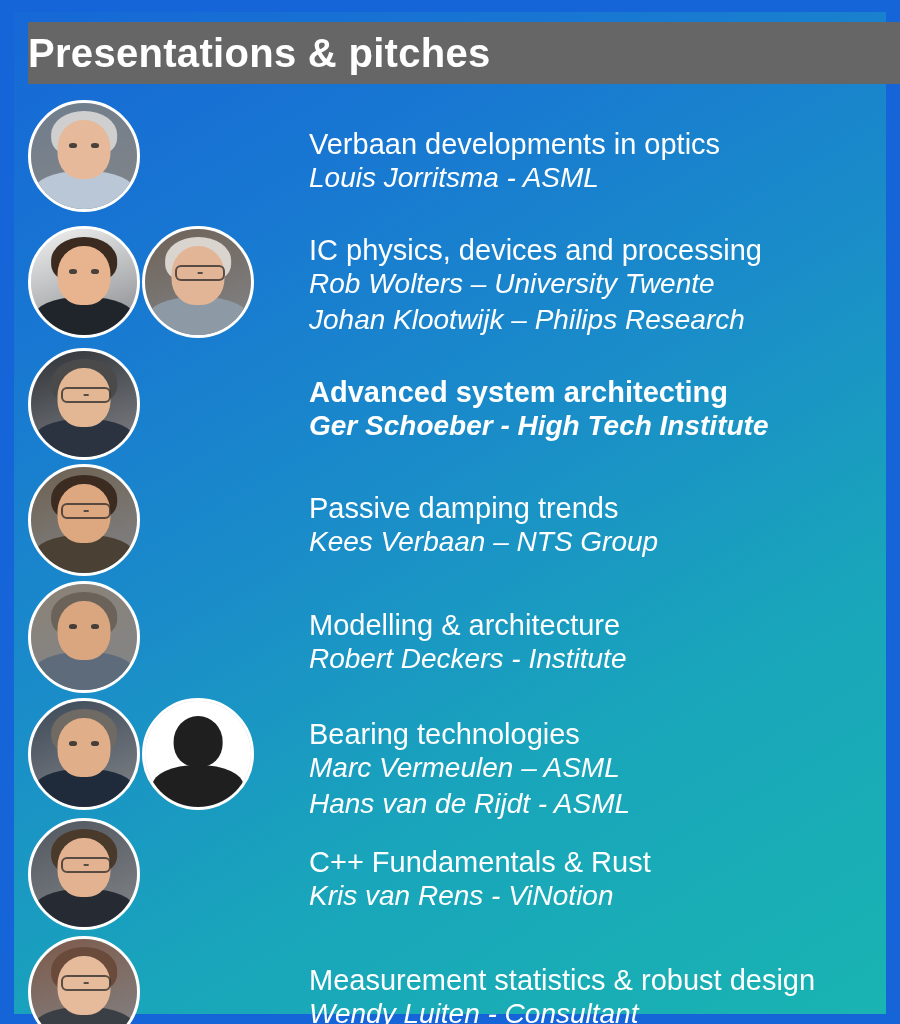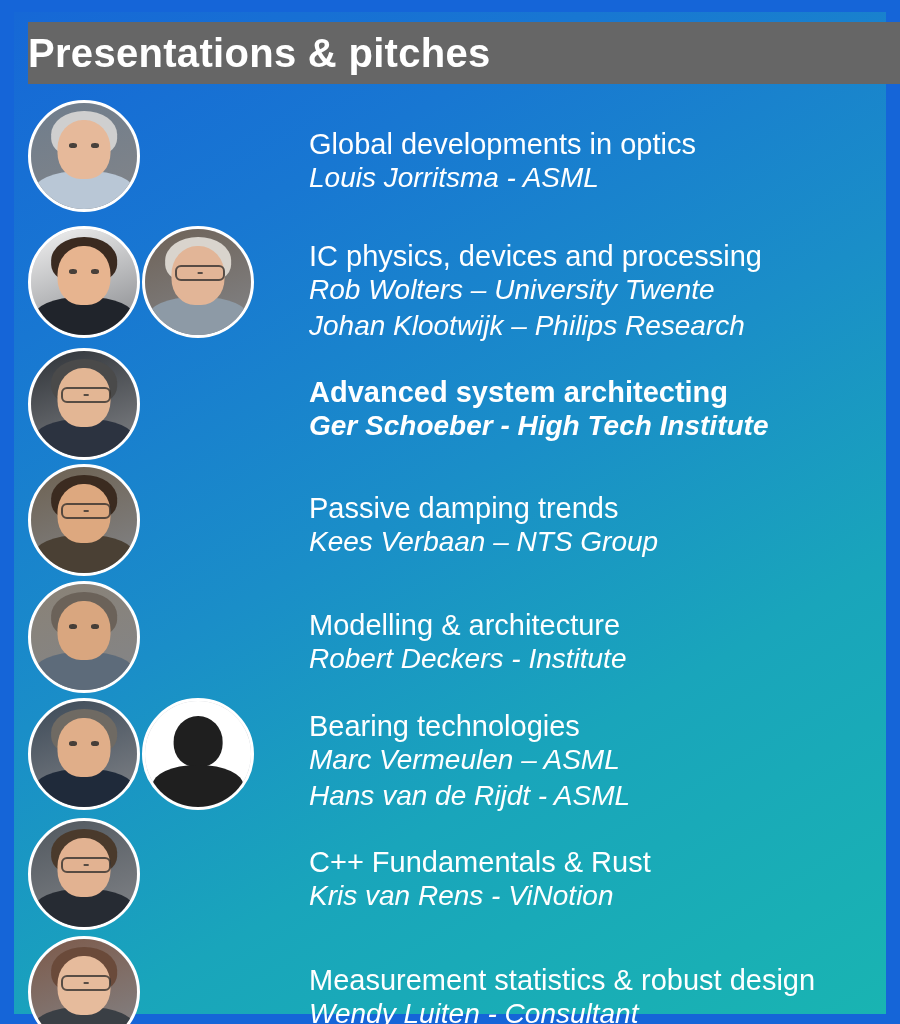--- a/index.html
+++ b/index.html
@@ -190,21 +190,21 @@
           <div class="avatar">
             <div class="face-bg" style="background: linear-gradient(160deg, rgb(111, 125, 140) 0%, rgba(0, 0, 0, 0.35) 100%);"></div>
             <div class="body-sh" style="background: rgb(185, 199, 214);"></div>
             <div class="hair" style="background: rgb(207, 207, 207);"></div>
             <div class="head" style="background: rgb(230, 185, 154);"></div>
             <div class="eye l"></div>
             <div class="eye r"></div>
           </div>
         </div>
         <div class="texts" style="position: absolute; left: 295px; top: 22px;">
-          <div class="sess-title">Global developments in optics</div>
+          <div class="sess-title">Verbaan developments in optics</div>
           <div class="speaker">Louis Jorritsma - ASML</div>
         </div>
       </div>
       <div class="row" style="position: absolute; left: 0px; top: 140px; width: 872px;">
         <div class="avatars" style="margin-left: 14px;">
           <div class="avatar">
             <div class="face-bg" style="background: linear-gradient(160deg, rgb(242, 242, 242) 0%, rgba(0, 0, 0, 0.35) 100%);"></div>
             <div class="body-sh" style="background: rgb(32, 36, 43);"></div>
             <div class="hair" style="background: rgb(58, 42, 32);"></div>
             <div class="head" style="background: rgb(231, 180, 143);"></div>
@@ -212,21 +212,21 @@
             <div class="eye r"></div>
           </div>
           <div class="avatar">
             <div class="face-bg" style="background: linear-gradient(160deg, rgb(110, 98, 87) 0%, rgba(0, 0, 0, 0.35) 100%);"></div>
             <div class="body-sh" style="background: rgb(141, 154, 166);"></div>
             <div class="hair" style="background: rgb(217, 212, 205);"></div>
             <div class="head" style="background: rgb(226, 181, 151);"></div>
             <div class="glasses"></div>
           </div>
         </div>
-        <div class="texts" style="position: absolute; left: 295px; top: 8px;">
+        <div class="texts" style="position: absolute; left: 295px; top: 2px;">
           <div class="sess-title">IC physics, devices and processing</div>
           <div class="speaker">Rob Wolters – University Twente</div>
           <div class="speaker">Johan Klootwijk – Philips Research</div>
         </div>
       </div>
       <div class="row" style="position: absolute; left: 0px; top: 262px; width: 872px; font-weight: bold;">
         <div class="avatars" style="margin-left: 14px;">
           <div class="avatar">
             <div class="face-bg" style="background: linear-gradient(160deg, rgb(47, 51, 56) 0%, rgba(0, 0, 0, 0.35) 100%);"></div>
             <div class="body-sh" style="background: rgb(44, 51, 64);"></div>
@@ -280,21 +280,21 @@
             <div class="head" style="background: rgb(224, 174, 137);"></div>
             <div class="eye l"></div>
             <div class="eye r"></div>
           </div>
           <div class="avatar silhouette">
             <div class="sil-bg"></div>
             <div class="sil-head"></div>
             <div class="sil-body"></div>
           </div>
         </div>
-        <div class="texts" style="position: absolute; left: 295px; top: 6px;">
+        <div class="texts" style="position: absolute; left: 295px; top: 14px;">
           <div class="sess-title">Bearing technologies</div>
           <div class="speaker">Marc Vermeulen – ASML</div>
           <div class="speaker">Hans van de Rijdt - ASML</div>
         </div>
       </div>
       <div class="row" style="position: absolute; left: 0px; top: 732px; width: 872px;">
         <div class="avatars" style="margin-left: 14px;">
           <div class="avatar">
             <div class="face-bg" style="background: linear-gradient(160deg, rgb(81, 88, 95) 0%, rgba(0, 0, 0, 0.35) 100%);"></div>
             <div class="body-sh" style="background: rgb(38, 43, 51);"></div>

